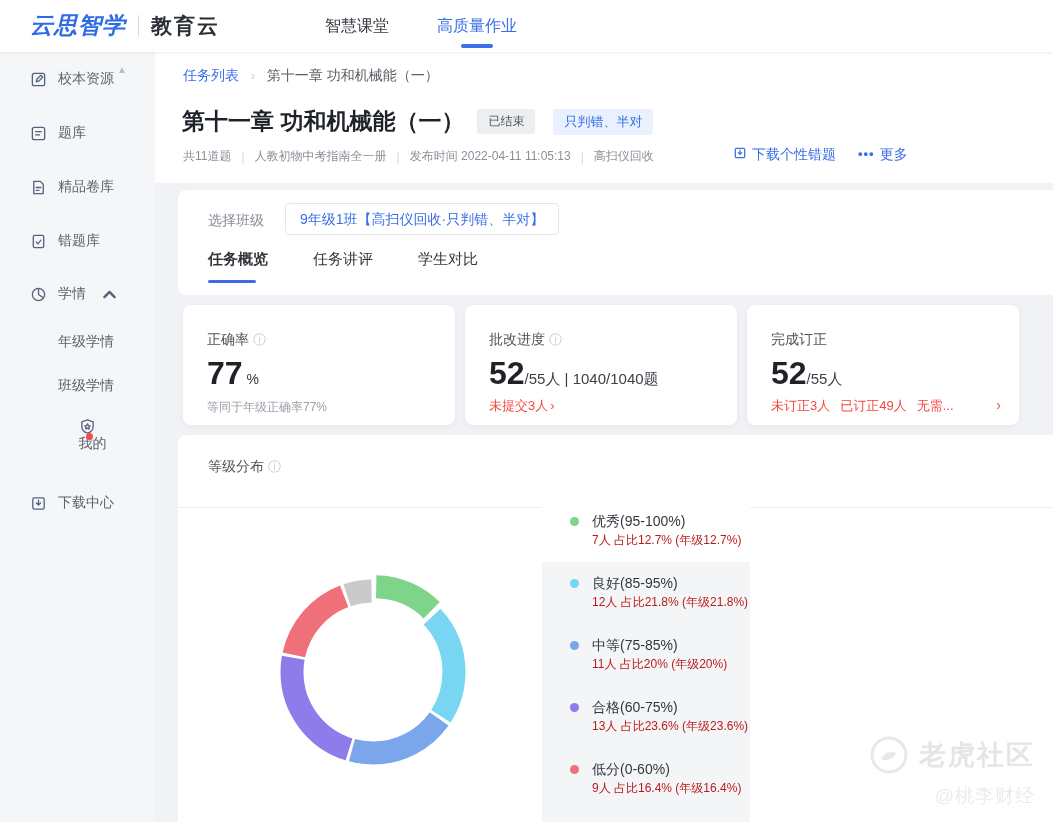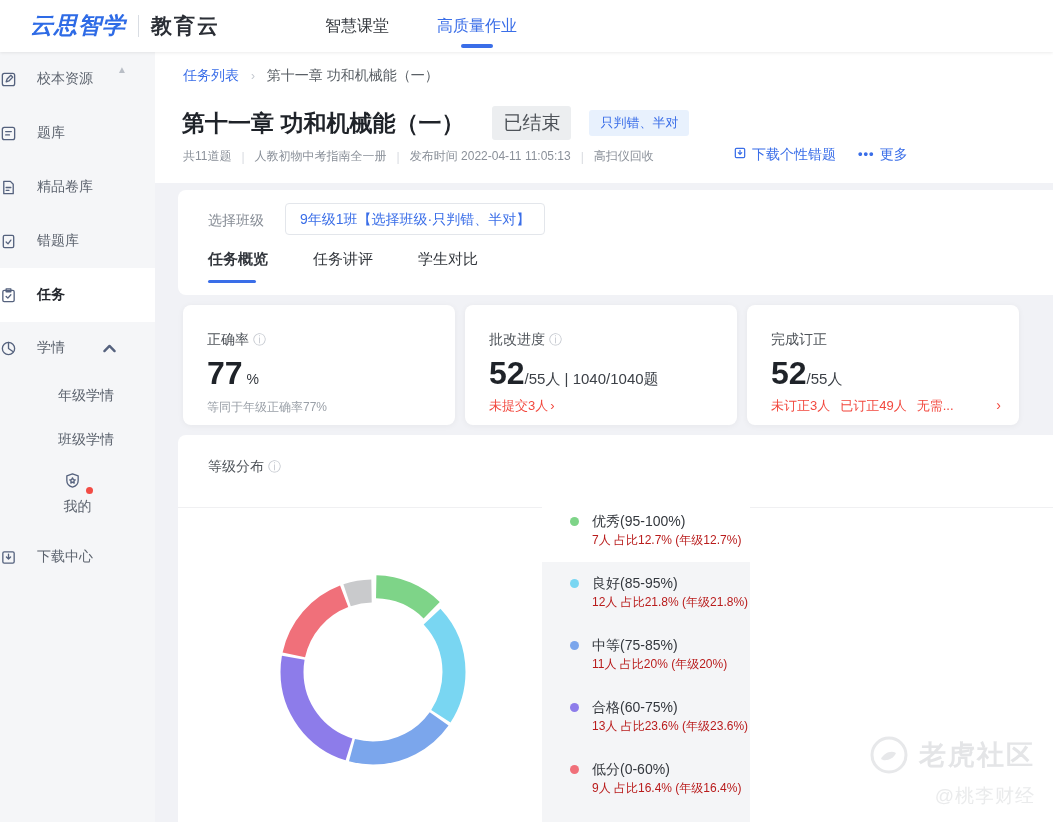--- a/index.html
+++ b/index.html
@@ -12,36 +12,36 @@
   .logo-div { width:1px; height:22px; background:#d9dde3; margin:0 12px; }
   .logo-secondary { font-size:21px; font-weight:bold; color:#2b2f36; letter-spacing:2px; }
   .top-nav { position:absolute; left:325px; top:0; height:52px; display:flex; }
   .top-nav-item { position:relative; height:52px; line-height:52px; font-size:16px; color:#33373d; margin-right:48px; cursor:pointer; }
   .top-nav-item.active { color:#3a6ee8; }
   .top-nav-item.active .nav-bar { position:absolute; left:50%; transform:translateX(-50%); bottom:4px; width:32px; height:4px; border-radius:2px; background:#3a6ee8; }
 
   
   .sidebar { position:absolute; left:0; top:52px; width:155px; height:770px; background:#f5f6f8; z-index:20; }
   .collapse-arrow { position:absolute; right:28px; top:12px; font-size:10px; color:#b9bec6; cursor:pointer; }
-  .side-item { position:relative; display:flex; align-items:center; height:54px; font-size:14px; color:#5c636e; cursor:pointer;gap:9px; }
+  .side-item { position:relative; display:flex; align-items:center; height:54px; padding-left:30px; font-size:14px; color:#5c636e; cursor:pointer; }
   .side-item svg { width:17px; height:17px; margin-right:11px; flex:none; }
   .side-item.active { background:#fff; color:#23262c; font-weight:bold; }
   .side-sub { display:flex; align-items:center; height:44px; padding-left:58px; font-size:14px; color:#5c636e; cursor:pointer; }
   .chev-up { position:absolute; right:26px; }
   .red-dot { position:absolute; width:7px; height:7px; border-radius:50%; background:#f24c45; left:86px; top:15px; }
 
   
   .main-bg { position:absolute; left:155px; top:183px; right:0; bottom:0; background:#f1f2f6; }
   .breadcrumb { position:absolute; left:183px; top:67px; font-size:14px; z-index:5;}
   .crumb-link { color:#3a6ee8; cursor:pointer; }
   .crumb-sep { color:#c3c8cf; margin:0 8px; font-size:12px; }
   .crumb-cur { color:#5a6066; }
   .title-row { position:absolute; left:182px; top:106px; display:flex; align-items:center; z-index:5; }
   .page-title { font-size:23px; font-weight:bold; color:#1f2329; }
-  .badge-gray { margin-left:28px; background:#eceef0; color:#4e5359; font-size:19px; padding:4px 11px; border-radius:3px; }
+  .badge-gray { margin-left:13px; background:#eceef0; color:#4e5359; font-size:12px; padding:4px 11px; border-radius:3px; }
   .badge-blue { margin-left:18px; background:#e8f1fd; color:#3a6ee8; font-size:13px; padding:4px 11px; border-radius:3px; }
   .meta-row { position:absolute; left:183px; top:148px; font-size:12px; color:#8a9099; display:flex; align-items:center; z-index:5; }
   .meta-sep { color:#d8dbe0; margin:0 10px; }
   .meta-actions { position:absolute; left:733px; top:146px; display:flex; align-items:center; font-size:14px; color:#3a6ee8; z-index:5; }
   .meta-action { display:flex; align-items:flex-start; cursor:pointer; }
   .meta-action + .meta-action { margin-left:22px; }
   .dl-icon { margin-right:5px; }
   .more-dots { letter-spacing:1px; font-weight:bold; margin-right:5px; font-size:13px; }
 
   
@@ -127,28 +127,20 @@
       </svg>
     <span>精品卷库</span>
   </div>
   <div class="side-item">
     <svg class="icon" viewBox="0 0 18 18">
         <rect x="3.5" y="2.5" width="11" height="13" rx="1.5"></rect>
         <path d="M6.5 9.5l2 2 3-4"></path>
       </svg>
     <span>错题库</span>
   </div>
-  <div class="side-item active">
-    <svg class="icon" viewBox="0 0 18 18">
-        <rect x="3" y="3.5" width="12" height="12" rx="1.5"></rect>
-        <path d="M6.5 2h5v3h-5z"></path>
-        <path d="M6.5 10l1.8 1.8 3.2-3.6"></path>
-      </svg>
-    <span>任务</span>
-  </div>
   <div class="side-item" style="height:52px;">
     <svg class="icon" viewBox="0 0 18 18">
         <circle cx="9" cy="9" r="6.5"></circle>
         <path d="M9 2.5V9l5 3.5"></path>
       </svg>
     <span>学情</span>
     <svg class="icon chev-up" width="10" height="10" viewBox="0 0 10 10">
         <path d="M2 6.5L5 3.5 8 6.5"></path>
       </svg>
   </div>
@@ -208,21 +200,21 @@
     <span>下载个性错题</span>
   </span>
   <span class="meta-action">
     <span class="more-dots">•••</span>
     <span>更多</span>
   </span>
 </div>
 
 <div class="panel-tabs">
   <div class="sel-label">选择班级</div>
-  <button class="class-btn">9年级1班【选择班级·只判错、半对】</button>
+  <button class="class-btn">9年级1班【高扫仪回收·只判错、半对】</button>
   <div class="tabs">
     <div class="tab active">
       <span>任务概览</span>
       <span class="tab-bar"></span>
     </div>
     <div class="tab">
       <span>任务讲评</span>
     </div>
     <div class="tab">
       <span>学生对比</span>

